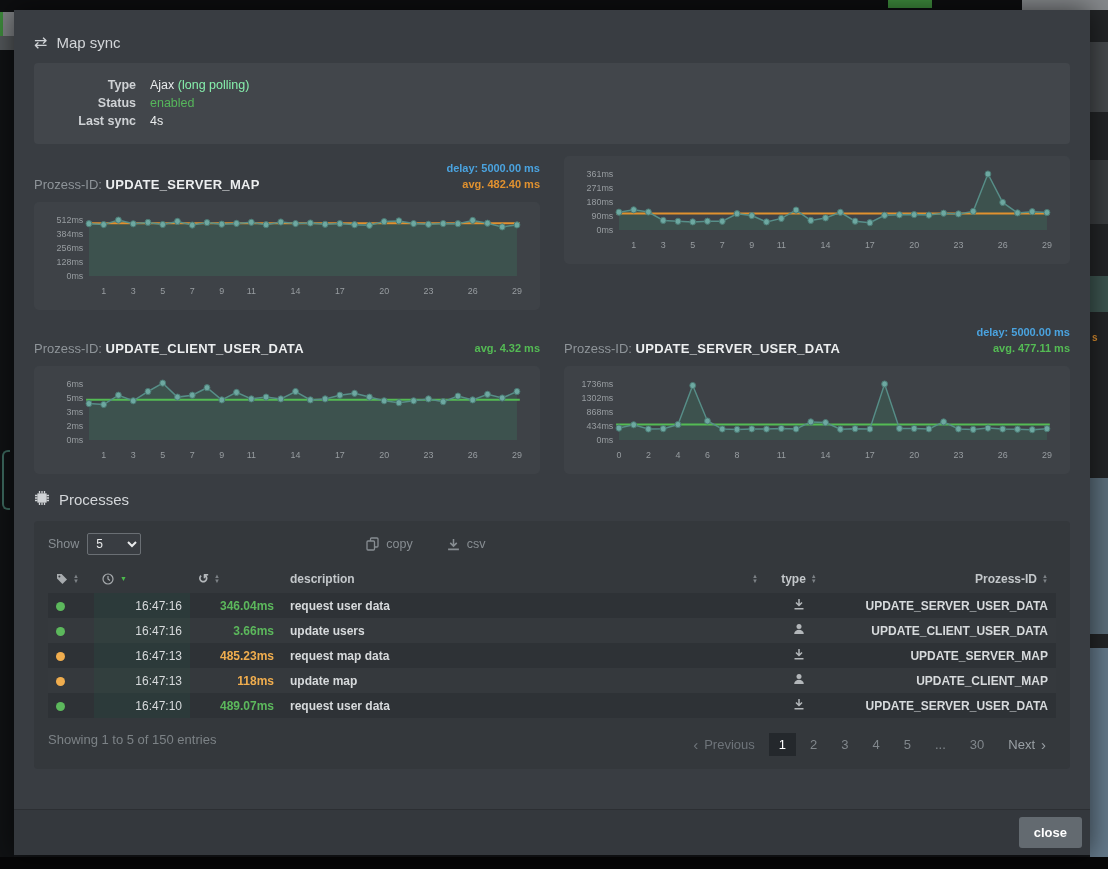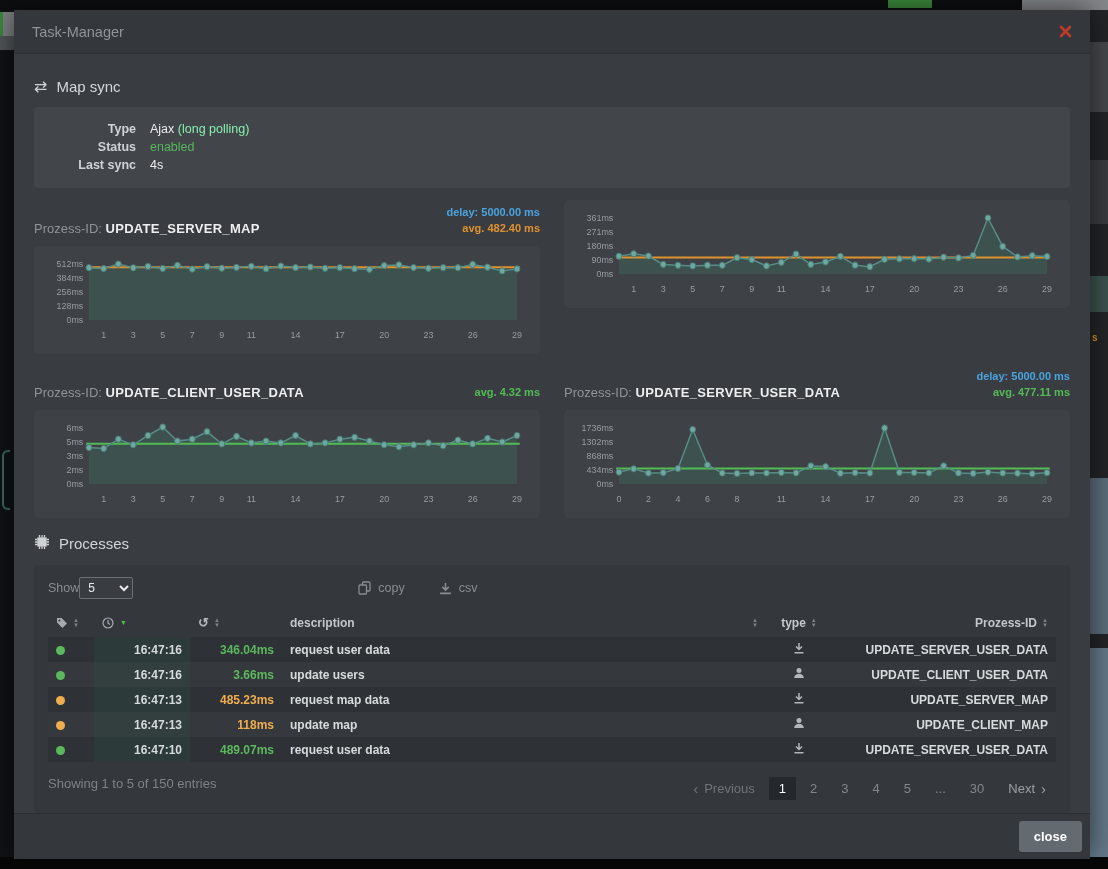--- a/index.html
+++ b/index.html
@@ -46,36 +46,36 @@
   .chart-block { padding-top:10px; }
   .chart-head { display:flex; justify-content:space-between; align-items:flex-end; min-height:36px; margin-bottom:10px; }
   .chart-title { font-size:13px; color:#8e9499; }
   .chart-name { color:#eceeef; font-weight:bold; letter-spacing:.3px; }
   .chart-stats { text-align:right; font-size:11px; font-weight:bold; line-height:16px; white-space:nowrap; }
   .chart-panel { background:#3e4247; border-radius:5px; padding:10px 8px 2px; }
   svg.chart { display:block; width:100%; height:96px; }
 
   .processes-panel { background:#34383c; border-radius:4px; padding:12px 14px 12px; margin-top:2px; }
   .tbl-controls { display:flex; align-items:center; font-size:12.5px; color:#878d92; }
-  .show-group { display:flex; align-items:center; }
+  .show-group { display:flex; align-items:center; gap:8px; }
   .show-group select { background:#393d42; color:#e9ebec; border:1px solid #6a6f74; border-radius:2px;
                        font-size:12px; padding:2px 4px; width:54px; height:22px; font-family:"Liberation Sans",sans-serif; }
   .btn-muted { display:flex; align-items:center; gap:7px; color:#878d92; cursor:pointer; }
   .mid-btns { display:flex; gap:34px; margin-left:225px; }
   .search-group { margin-left:auto; display:flex; align-items:center; gap:8px; }
   .search-group input { background:#393d42; border:1px solid #595e63; width:150px; height:23px; color:#e9ebec; padding:0 6px; font-size:12px; }
 
   table.proc { width:100%; border-collapse:collapse; margin-top:12px; font-size:12px; table-layout:fixed; }
   .proc th { color:#c3c7ca; font-weight:bold; font-size:12px; padding:4px 8px 7px; vertical-align:middle; }
   .proc td { padding:5px 8px; color:#d7dadc; height:24px; vertical-align:middle; }
   .proc tr.r-odd td { background:#2e3236; }
   .proc tr.r-even td { background:#35393d; }
   .proc tr.r-odd td.c-time { background:#2c3a3a; }
   .proc tr.r-even td.c-time { background:#323f3e; }
-  .c-time { text-align:right; font-weight:bold; color:#e6e8e9; }
+  .c-time { text-align:right; font-weight:normal; color:#e6e8e9; }
   .c-dur { text-align:right; font-weight:bold; }
   .c-desc { font-weight:bold; color:#e3e5e7; }
   .c-type { text-align:center; }
   .c-pid { text-align:right; font-weight:bold; color:#e3e5e7; }
   .dot { display:inline-block; width:9px; height:9px; border-radius:50%; vertical-align:middle; }
   .sort-glyph { display:inline-flex; flex-direction:column; font-size:6px; line-height:5px; color:#7d8287; vertical-align:middle; margin-left:5px; }
   .sort-desc { color:#4cbb4c; font-size:7px; margin-left:6px; vertical-align:middle; }
   .th-flex { display:flex; align-items:center; }
   .th-right { justify-content:flex-end; }
   .th-center { justify-content:center; }
@@ -111,28 +111,20 @@
   <div class="f1"></div>
   <div class="f2"></div>
   <div class="f3"></div>
   <div class="f4">s</div>
   <div class="f5"></div>
   <div class="f6"></div>
 </div>
 <div class="bg-bottom"></div>
 
 <div class="modal">
-  <div class="modal-header">
-    <span class="modal-title">Task-Manager</span>
-    <span class="close-x">
-      <svg width="13" height="13" viewBox="0 0 13 13">
-          <path d="M2 2 L11 11 M11 2 L2 11" stroke="#c0392b" stroke-width="2.6" stroke-linecap="round"></path>
-        </svg>
-    </span>
-  </div>
 
   <div class="modal-body">
 
     <div class="section-heading">
       <span class="ico">⇄</span>
       <span>Map sync</span>
     </div>
 
     <div class="info-box">
       <div class="info-row">

